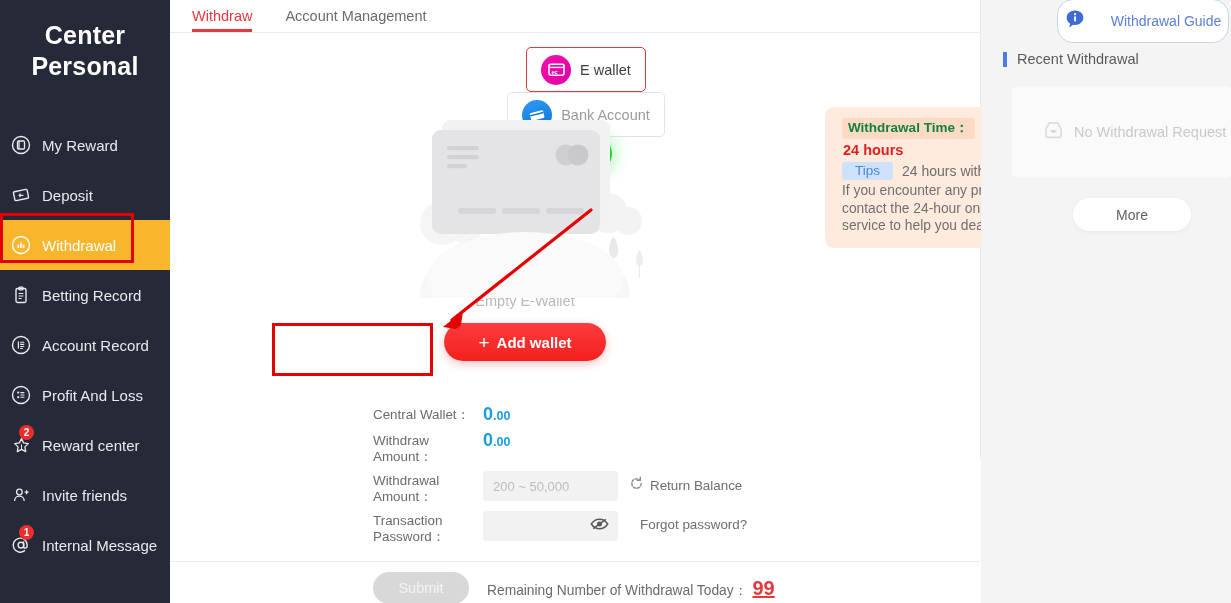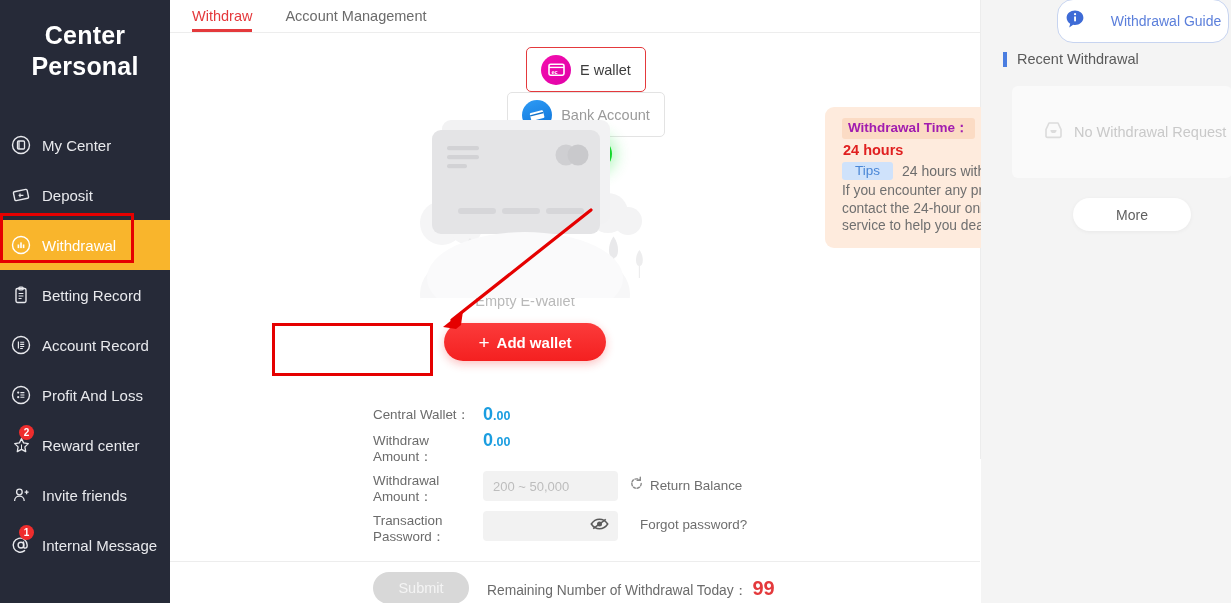--- a/index.html
+++ b/index.html
@@ -186,21 +186,21 @@
     left: 655px; top: 107px;
     width: 288px;
     background: #FEEBDD;
     border-radius: 9px;
     padding: 11px 12px 13px 17px;
   }
   .tips-title-row { margin-bottom: 1px; }
   .tips-pill {
     display: inline-block;
     background: #FBDBC4;
-    color: #a21caf;
+    color: #15803d;
     font-size: 13.5px;
     font-weight: bold;
     padding: 1px 7px 2px 6px;
     border-radius: 3px;
   }
   .tips-hours {
     color: #E02020;
     font-size: 14.5px;
     font-weight: bold;
     margin: 3px 0 4px 1px;
@@ -299,20 +299,21 @@
     margin-left: 18px;
     color: #6b6b6b;
     font-size: 13.8px;
     display: flex; align-items: baseline;
   }
   .remaining .num {
     color: #E4393C;
     font-weight: bold;
     font-size: 20px;
     margin-left: 5px;
+    text-decoration: underline;
   }
 
   
   .rightpanel {
     flex: 1 1 auto;
     background: #F4F4F4;
     height: 603px;
     position: relative;
     padding-top: 32px;
     min-width: 0;
@@ -385,21 +386,21 @@
     <nav class="nav">
 
       <div class="nav-item">
         <span class="ico">
           <svg width="20" height="20" viewBox="0 0 20 20">
               <circle cx="10" cy="10" r="8.5" fill="none" stroke="#E8E9ED" stroke-width="1.4"></circle>
               <rect x="6.5" y="6" width="7" height="8" rx="1" fill="none" stroke="#E8E9ED" stroke-width="1.3"></rect>
               <path d="M8 6v8" stroke="#E8E9ED" stroke-width="1.3"></path>
             </svg>
         </span>
-        <span>My Center</span>
+        <span>My Reward</span>
       </div>
 
       <div class="nav-item">
         <span class="ico">
           <svg width="20" height="20" viewBox="0 0 20 20">
               <rect x="3" y="5.5" width="14" height="9" rx="1.2" transform="rotate(-12 10 10)" fill="none" stroke="#E8E9ED" stroke-width="1.4"></rect>
               <path d="M7.6 10.3h4.8M9 8.6v3.6" stroke="#E8E9ED" stroke-width="1.2"></path>
             </svg>
         </span>
         <span>Deposit</span>

